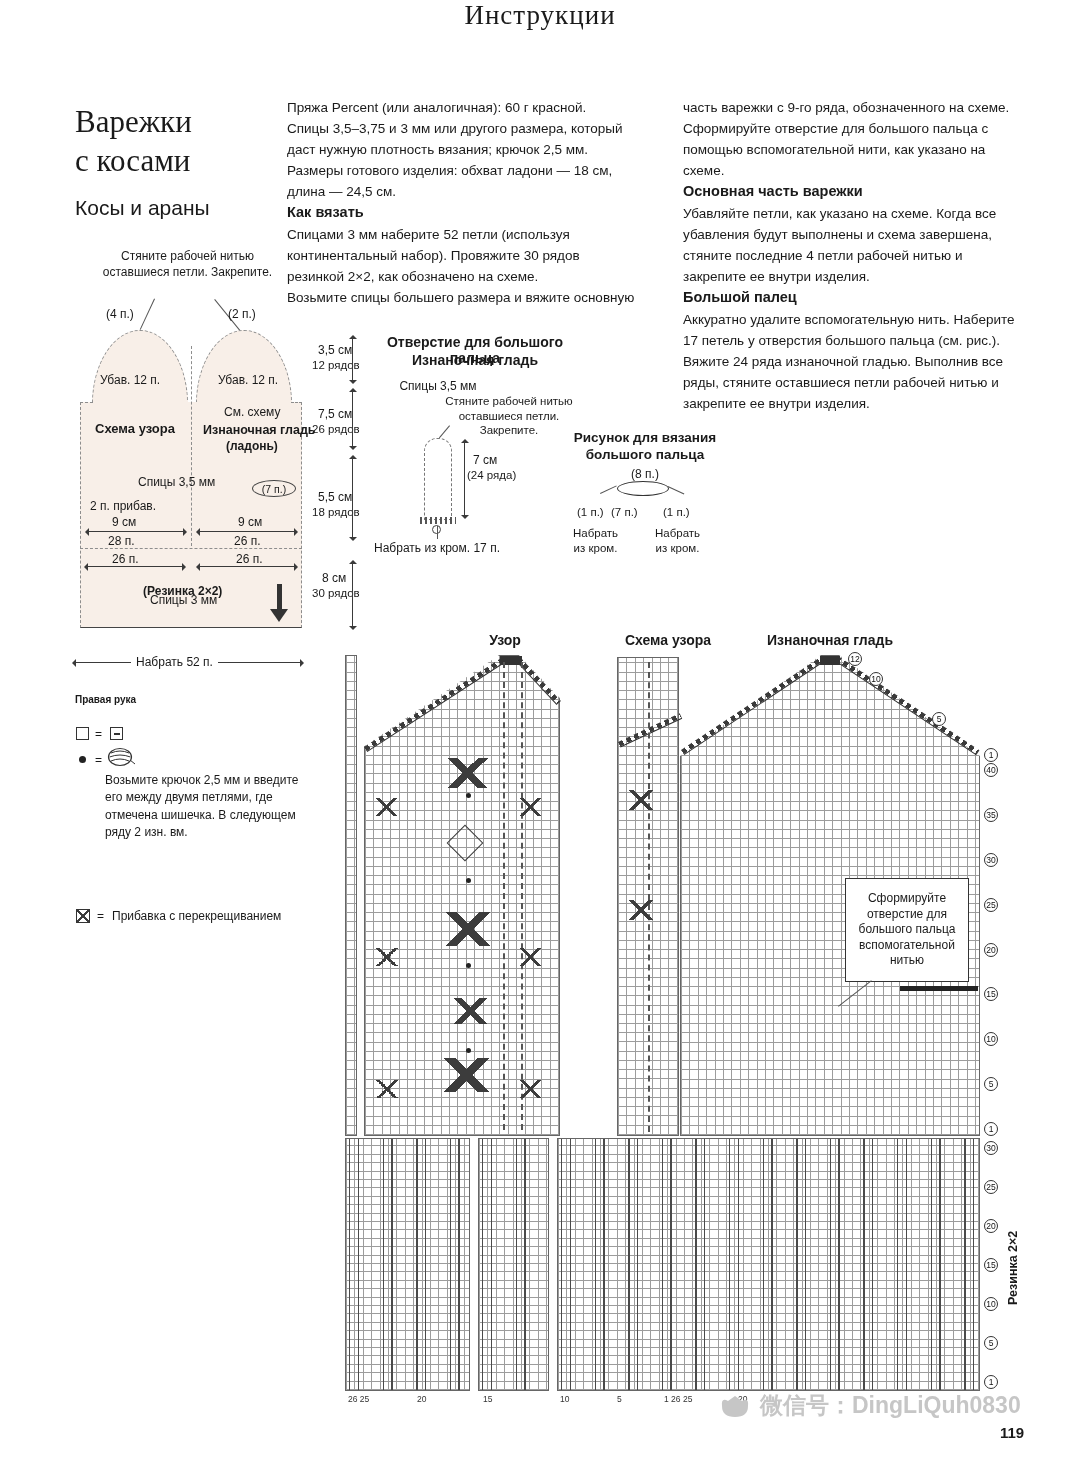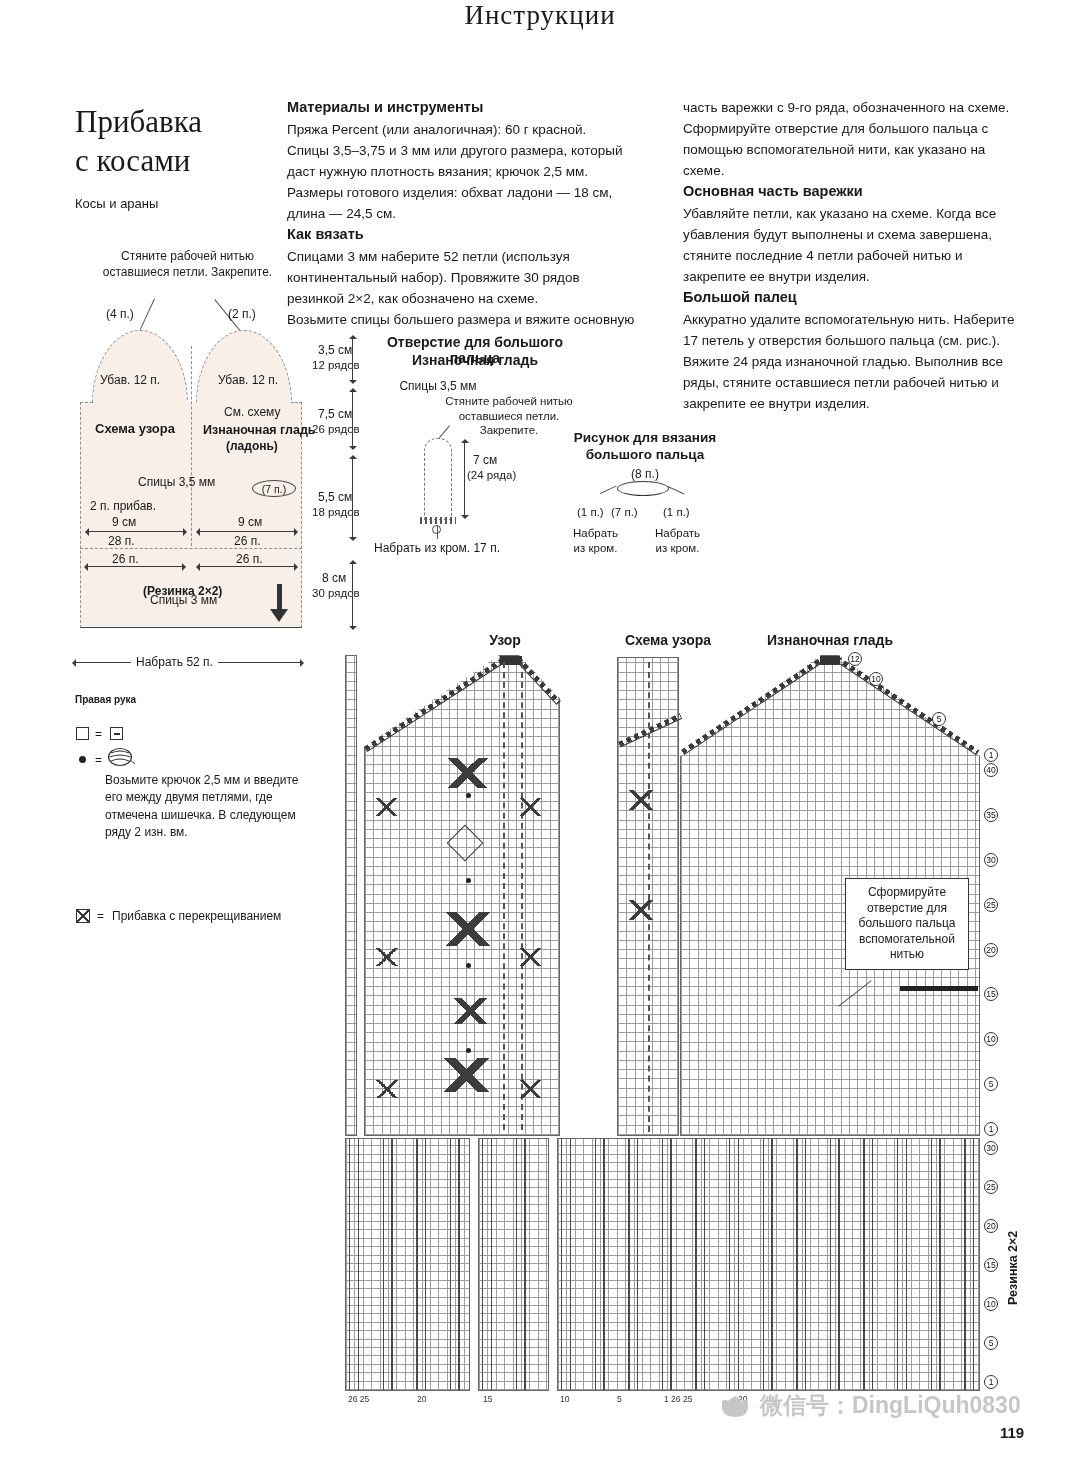--- a/index.html
+++ b/index.html
@@ -53,27 +53,26 @@
     display:flex;align-items:center;text-align:center;padding:6px}
 </style>
 </head>
 <body>
 
 <div class="page">
 
   <div class="abs serif" style="left:0;right:0;top:42;text-align:center;font-size:27px;letter-spacing:1px">Инструкции</div>
 
   <div class="abs serif" style="left:75;left:75px;top:103px;font-size:31px;line-height:1.25">
-    <div>Прибавка</div>
+    <div>Варежки</div>
     <div>с косами</div>
   </div>
-  <div class="abs" style="left:75px;top:196px;font-size:13px">Косы и араны</div>
+  <div class="abs" style="left:75px;top:196px;font-size:21px">Косы и араны</div>
 
   <div class="abs" style="left:287px;top:97px;width:350px">
-    <div class="h14">Материалы и инструменты</div>
     <div class="t13">Пряжа Percent (или аналогичная): 60 г красной.</div>
     <div class="t13">Спицы 3,5–3,75 и 3 мм или другого размера, который даст нужную плотность вязания; крючок 2,5 мм.</div>
     <div class="t13">Размеры готового изделия: обхват ладони — 18 см, длина — 24,5 см.</div>
     <div class="h14">Как вязать</div>
     <div class="t13">Спицами 3 мм наберите 52 петли (используя континентальный набор). Провяжите 30 рядов резинкой 2×2, как обозначено на схеме.</div>
     <div class="t13">Возьмите спицы большего размера и вяжите основную</div>
   </div>
 
   <div class="abs" style="left:683px;top:97px;width:338px">
     <div class="t13">часть варежки с 9-го ряда, обозначенного на схеме. Сформируйте отверстие для большого пальца с помощью вспомогательной нити, как указано на схеме.</div>
@@ -214,21 +213,21 @@
   <div class="grid" style="left:617px;top:657px;width:62px;height:479px"></div>
   <div class="teeth" style="left:618px;top:742px;width:68px;transform:rotate(-25deg)"></div>
   <div class="dvd" style="left:648px;top:662px;height:470px"></div>
   <div class="cx" style="left:628px;top:790px;width:26px;height:20px"></div>
   <div class="cx" style="left:628px;top:900px;width:26px;height:20px"></div>
 
   <div class="grid" style="left:680px;top:655px;width:300px;height:481px;clip-path:polygon(0% 21%,47% 0%,53% 0%,100% 21%,100% 100%,0% 100%)"></div>
   <div class="teeth" style="left:681px;top:750px;width:170px;transform:rotate(-33.7deg)"></div>
   <div class="teeth" style="left:838px;top:656px;width:170px;transform:rotate(33.7deg)"></div>
   <div class="abs" style="left:820px;top:656px;width:20px;height:9px;background:#333"></div>
-  <div class="notebox" style="left:845px;top:878px;width:124px;height:92px">Сформируйте отверстие для большого пальца вспомогательной нитью</div>
+  <div class="notebox" style="left:845px;top:878px;width:124px;height:104px">Сформируйте отверстие для большого пальца вспомогательной нитью</div>
   <div class="line" style="left:838px;top:1006px;width:42px;transform:rotate(-38deg)"></div>
   <div class="abs" style="left:900px;top:986px;width:78px;height:4.5px;background:#222"></div>
 
   <div class="grid rib" style="left:345px;top:1138px;width:125px;height:253px"></div>
   <div class="grid rib" style="left:478px;top:1138px;width:71px;height:253px"></div>
   <div class="grid rib" style="left:557px;top:1138px;width:423px;height:253px"></div>
 
   <div class="circ abs" style="left:848px;top:652px">12</div>
   <div class="circ abs" style="left:869px;top:672px">10</div>
   <div class="circ abs" style="left:932px;top:712px">5</div>

